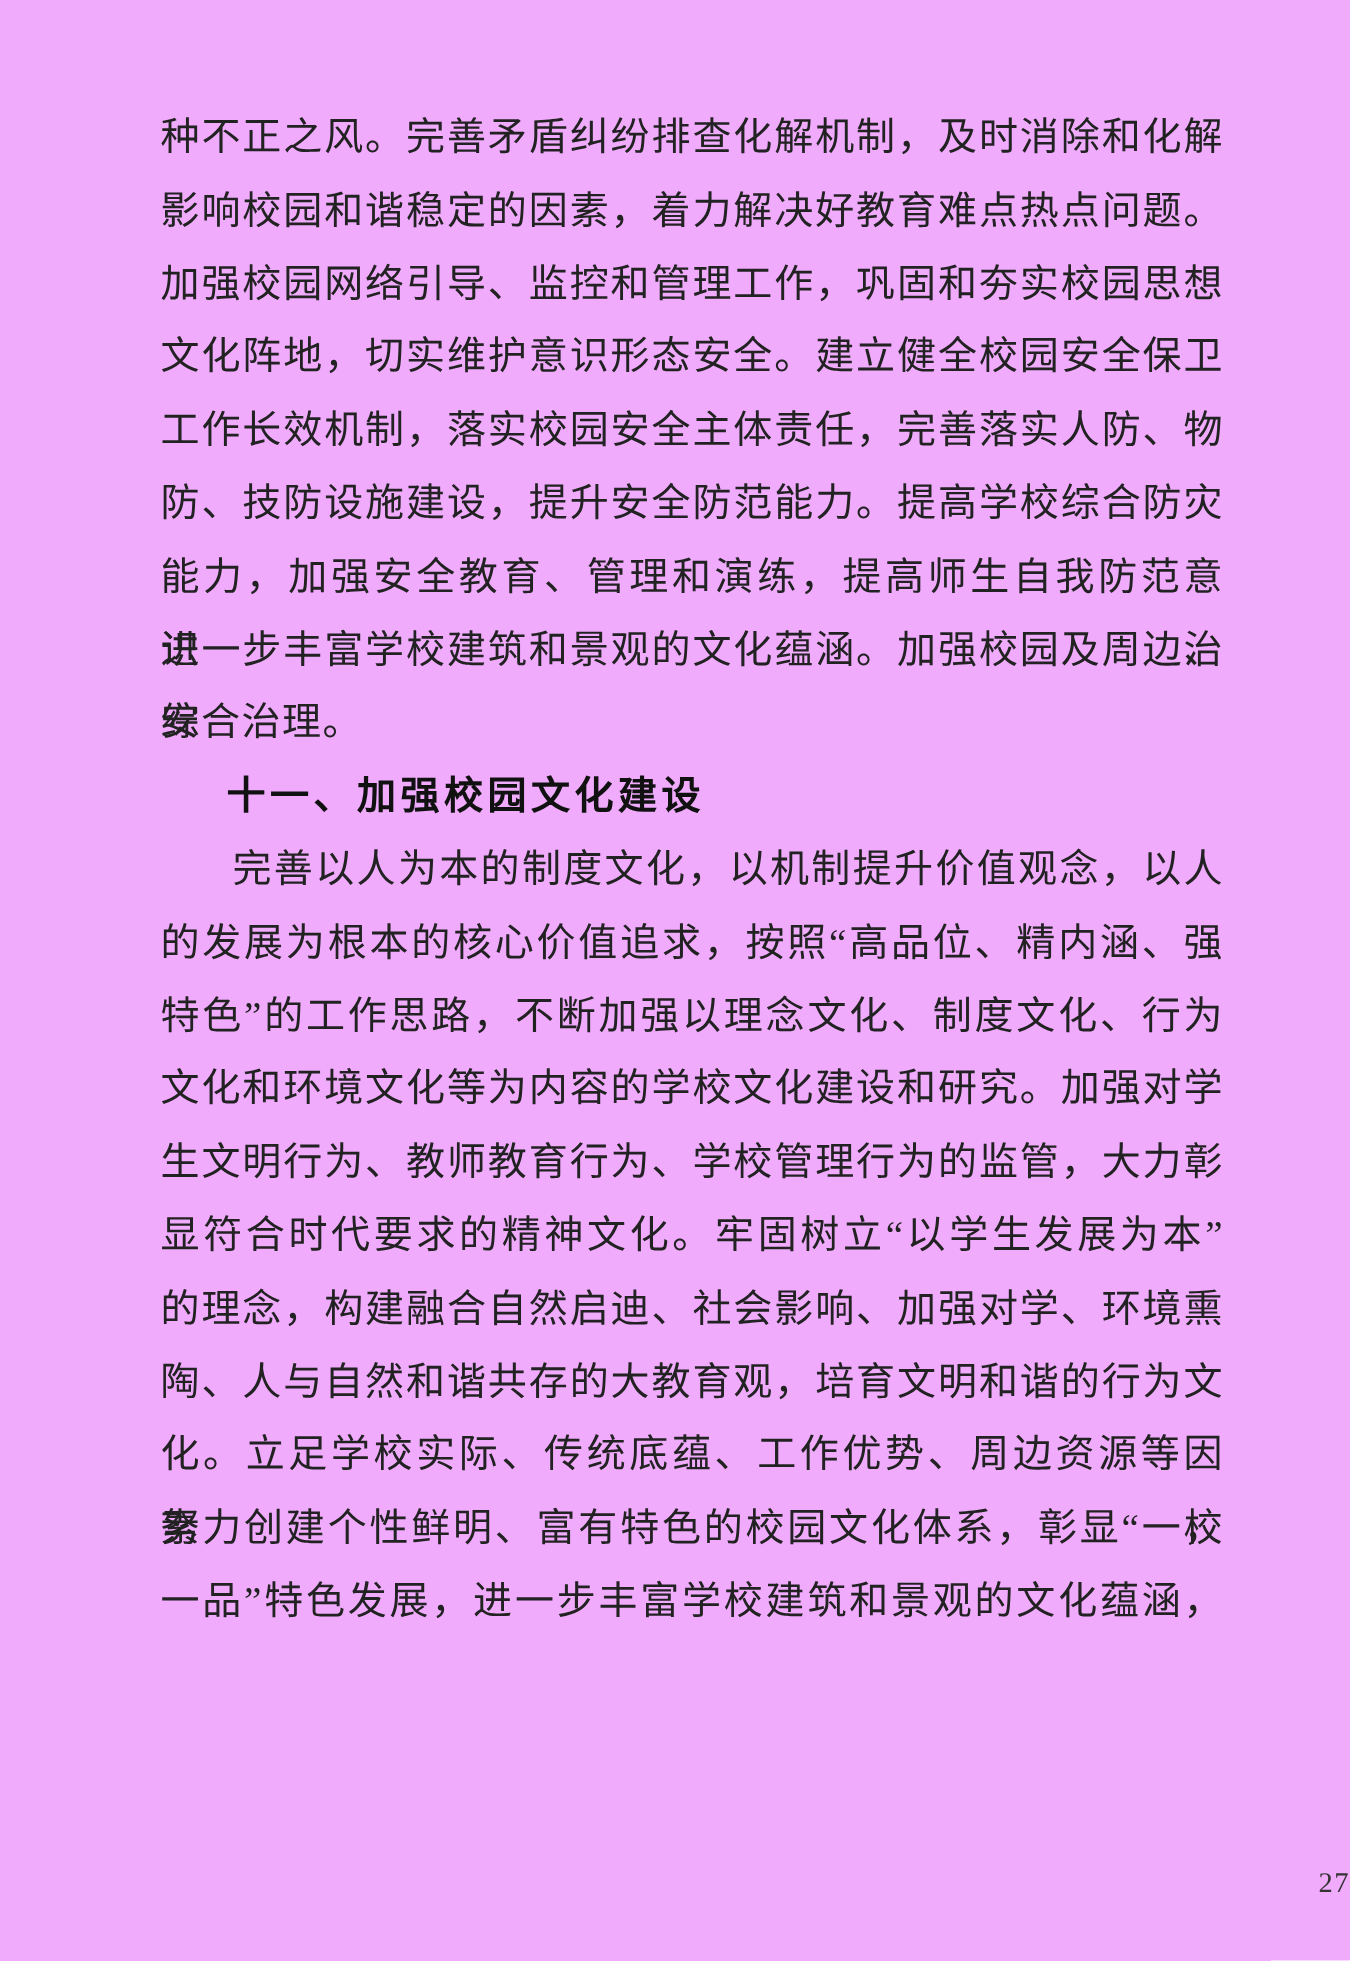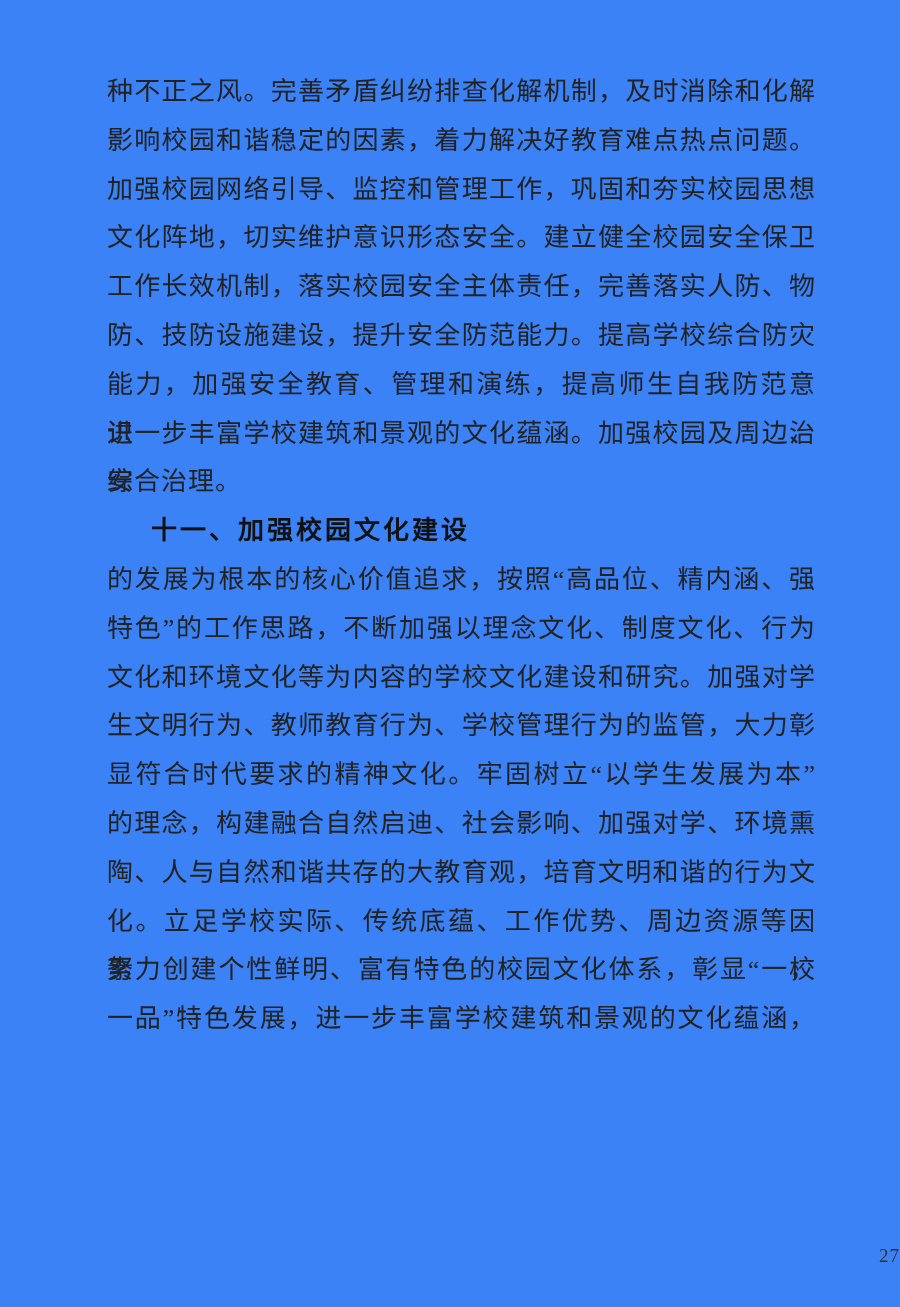--- a/index.html
+++ b/index.html
@@ -4,21 +4,21 @@
 <style>
   html, body {
     margin: 0;
     padding: 0;
     background: #ffffff;
   }
   .page {
     position: relative;
     width: 900px;
     height: 1307px;
-    background: #3b82f6;
+    background: #f0abfc;
     overflow: hidden;
     font-family: "Liberation Serif", "DejaVu Serif", serif;
     color: #222222;
   }
   .text-block {
     position: absolute;
     left: 107px;
     top: 68px;
     width: 709px;
   }
@@ -75,20 +75,21 @@
     <div class="line">加强校园网络引导、监控和管理工作，巩固和夯实校园思想</div>
     <div class="line">文化阵地，切实维护意识形态安全。建立健全校园安全保卫</div>
     <div class="line">工作长效机制，落实校园安全主体责任，完善落实人防、物</div>
     <div class="line">防、技防设施建设，提升安全防范能力。提高学校综合防灾</div>
     <div class="line">能力，加强安全教育、管理和演练，提高师生自我防范意识、</div>
     <div class="line">进一步丰富学校建筑和景观的文化蕴涵。加强校园及周边治安</div>
     <div class="line para-end">综合治理。</div>
 
     <div class="line heading">十一、加强校园文化建设</div>
 
+    <div class="line indent-first">完善以人为本的制度文化，以机制提升价值观念，以人</div>
     <div class="line">的发展为根本的核心价值追求，按照“高品位、精内涵、强</div>
     <div class="line">特色”的工作思路，不断加强以理念文化、制度文化、行为</div>
     <div class="line">文化和环境文化等为内容的学校文化建设和研究。加强对学</div>
     <div class="line">生文明行为、教师教育行为、学校管理行为的监管，大力彰</div>
     <div class="line">显符合时代要求的精神文化。牢固树立“以学生发展为本”</div>
     <div class="line">的理念，构建融合自然启迪、社会影响、加强对学、环境熏</div>
     <div class="line">陶、人与自然和谐共存的大教育观，培育文明和谐的行为文</div>
     <div class="line">化。立足学校实际、传统底蕴、工作优势、周边资源等因素，</div>
     <div class="line">努力创建个性鲜明、富有特色的校园文化体系，彰显“一校</div>
     <div class="line">一品”特色发展，进一步丰富学校建筑和景观的文化蕴涵，</div>

